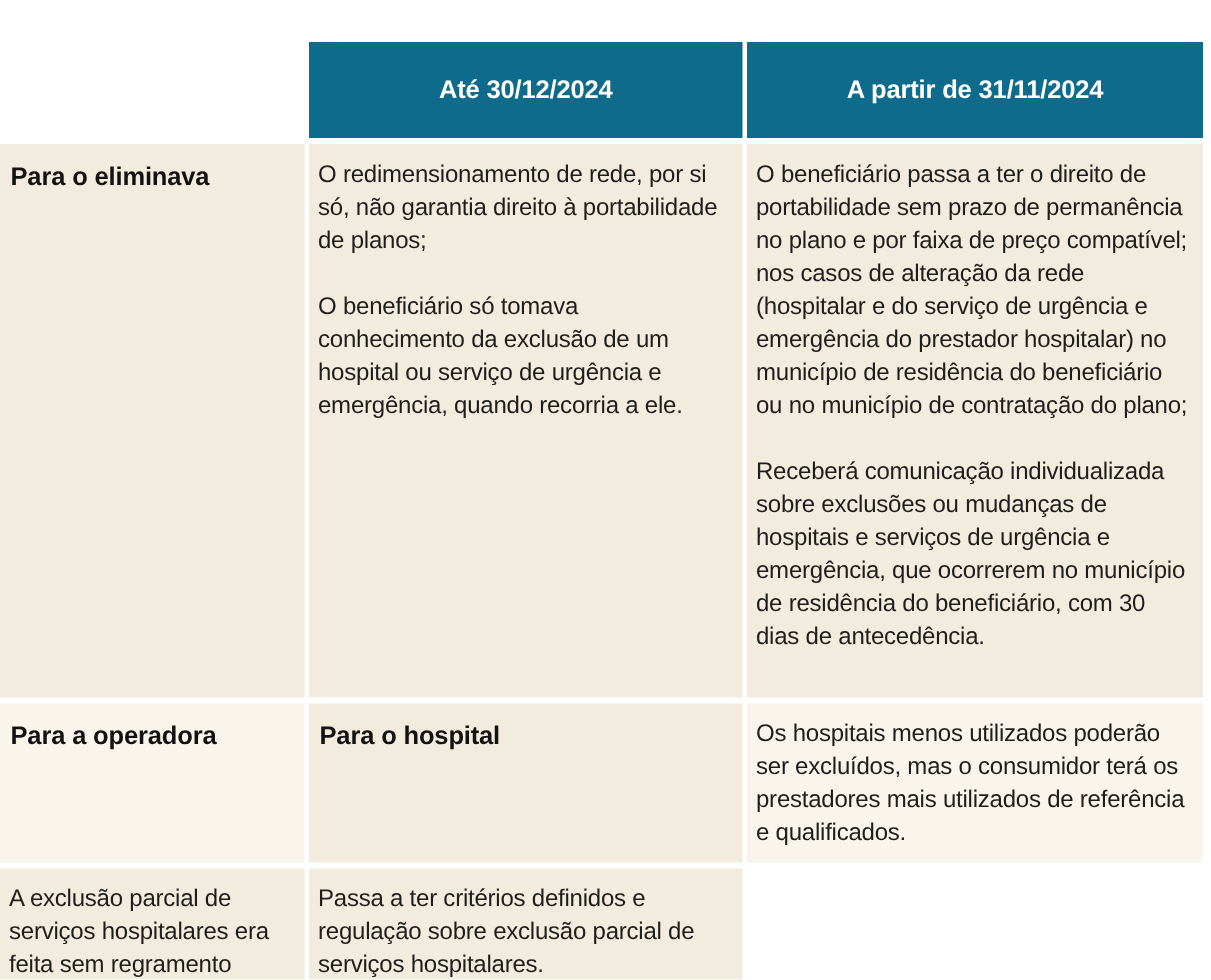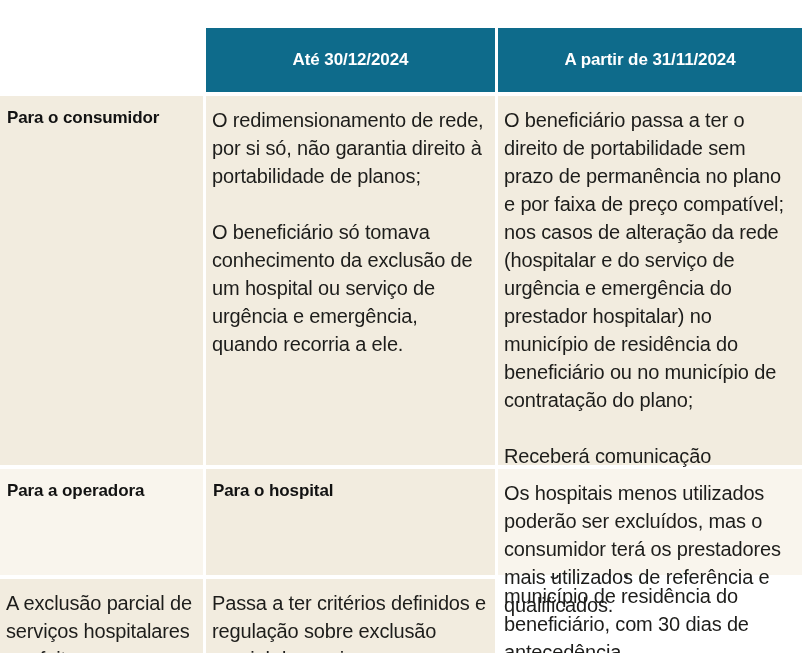--- a/index.html
+++ b/index.html
@@ -42,22 +42,22 @@
   }
   .label-cell {
     font-weight: bold;
     font-size: 17px;
     line-height: 22px;
     color: var(--label-text);
     padding: 11px 6px 0 7px;
     letter-spacing: -0.1px;
   }
   .body-cell {
-    font-size: 20px;
-    line-height: 28px;
+    font-size: 16px;
+    line-height: 22px;
     color: var(--body-text);
     padding: 10px 8px 0 6px;
     white-space: pre-line;
     letter-spacing: -0.15px;
   }
   .r-odd  { background: var(--row-odd-bg); }
   .r-even { background: var(--row-even-bg); }
 </style>
 </head>
 <body>
@@ -66,21 +66,21 @@
   <div class="grid">
 
     <div class="cell corner"></div>
     <div class="cell head">
       <div>Até 30/12/2024</div>
     </div>
     <div class="cell head">
       <div>A partir de 31/11/2024</div>
     </div>
 
-    <div class="cell label-cell r-odd">Para o consumidor</div>
+    <div class="cell label-cell r-odd">Para o eliminava</div>
     <div class="cell body-cell r-odd">O redimensionamento de rede, por si só, não garantia direito à portabilidade de planos;
 
 O beneficiário só tomava conhecimento da exclusão de um hospital ou serviço de urgência e emergência, quando recorria a ele.</div>
     <div class="cell body-cell r-odd">O beneficiário passa a ter o direito de portabilidade sem prazo de permanência no plano e por faixa de preço compatível; nos casos de alteração da rede (hospitalar e do serviço de urgência e emergência do prestador hospitalar) no município de residência do beneficiário ou no município de contratação do plano;
 
 Receberá comunicação individualizada sobre exclusões ou mudanças de hospitais e serviços de urgência e emergência, que ocorrerem no município de residência do beneficiário, com 30 dias de antecedência.</div>
 
     <div class="cell label-cell r-even">Para a operadora</div>
     <div class="cell label-cell r-odd">Para o hospital</div>
 

